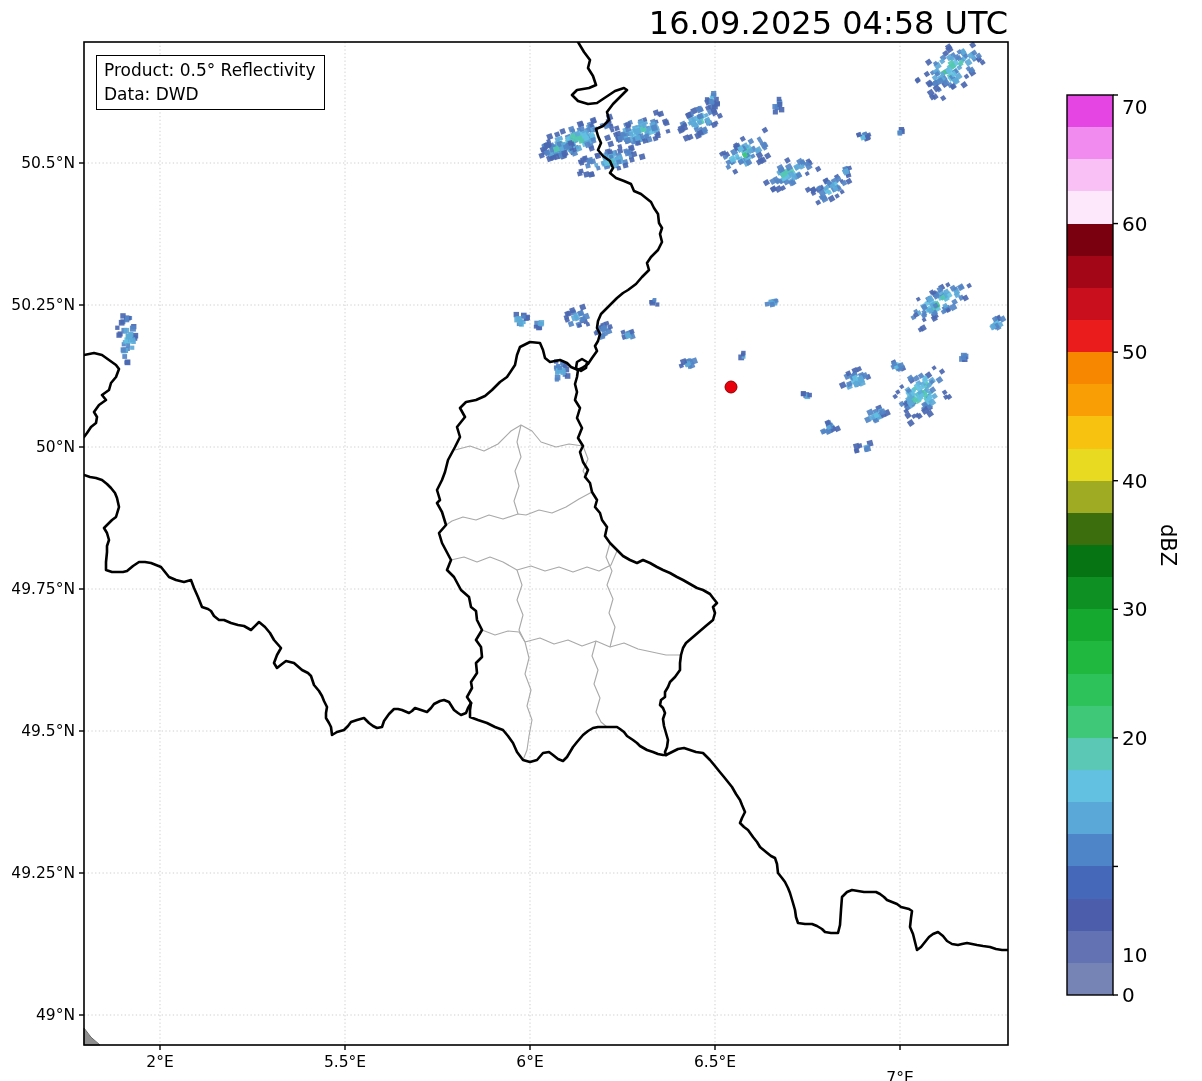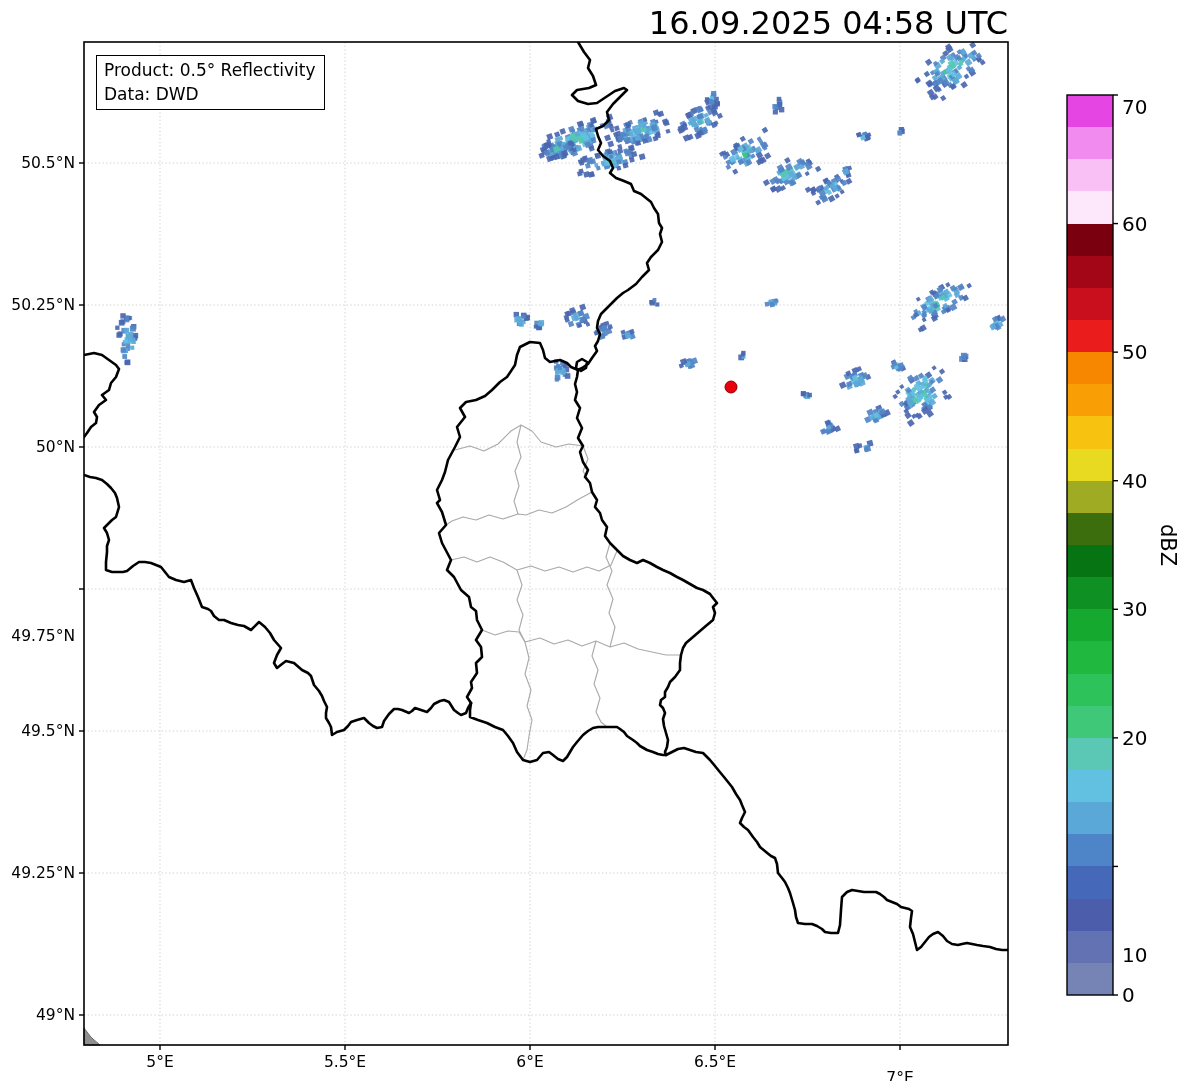--- a/index.html
+++ b/index.html
@@ -1172,25 +1172,25 @@
         <line x1="1113" y1="352.1428571428571" x2="1118" y2="352.1428571428571" stroke="#000" stroke-width="1.4"></line>
         <line x1="1113" y1="223.57142857142867" x2="1118" y2="223.57142857142867" stroke="#000" stroke-width="1.4"></line>
         <line x1="1113" y1="95" x2="1118" y2="95" stroke="#000" stroke-width="1.4"></line>
       </g>
   </svg>
 
   <div class="labels" id="labels">
       <div class="tick-label lat-label" style="left: 75px; top: 163px;">50.5°N</div>
       <div class="tick-label lat-label" style="left: 75px; top: 305px;">50.25°N</div>
       <div class="tick-label lat-label" style="left: 75px; top: 447px;">50°N</div>
-      <div class="tick-label lat-label" style="left: 75px; top: 589px; margin-top: 47px;">49.75°N</div>
+      <div class="tick-label lat-label" style="left: 75px; top: 589px;">49.75°N</div>
       <div class="tick-label lat-label" style="left: 75px; top: 731px;">49.5°N</div>
       <div class="tick-label lat-label" style="left: 75px; top: 873px;">49.25°N</div>
       <div class="tick-label lat-label" style="left: 75px; top: 1015px;">49°N</div>
-      <div class="tick-label lon-label" style="left: 160px; top: 1053px;">5°E</div>
+      <div class="tick-label lon-label" style="left: 160px; top: 1053px;">2°E</div>
       <div class="tick-label lon-label" style="left: 345px; top: 1053px;">5.5°E</div>
       <div class="tick-label lon-label" style="left: 530px; top: 1053px;">6°E</div>
       <div class="tick-label lon-label" style="left: 715px; top: 1053px;">6.5°E</div>
       <div class="tick-label lon-label" style="left: 900px; top: 1069px;">7°E</div>
       <div class="tick-label cb-label" style="left: 1122px; top: 995px;">0</div>
       <div class="tick-label cb-label" style="left: 1122px; top: 911px; margin-top: 44px;">10</div>
       <div class="tick-label cb-label" style="left: 1122px; top: 737.857px;">20</div>
       <div class="tick-label cb-label" style="left: 1122px; top: 609.286px;">30</div>
       <div class="tick-label cb-label" style="left: 1122px; top: 480.714px;">40</div>
       <div class="tick-label cb-label" style="left: 1122px; top: 352.143px;">50</div>

